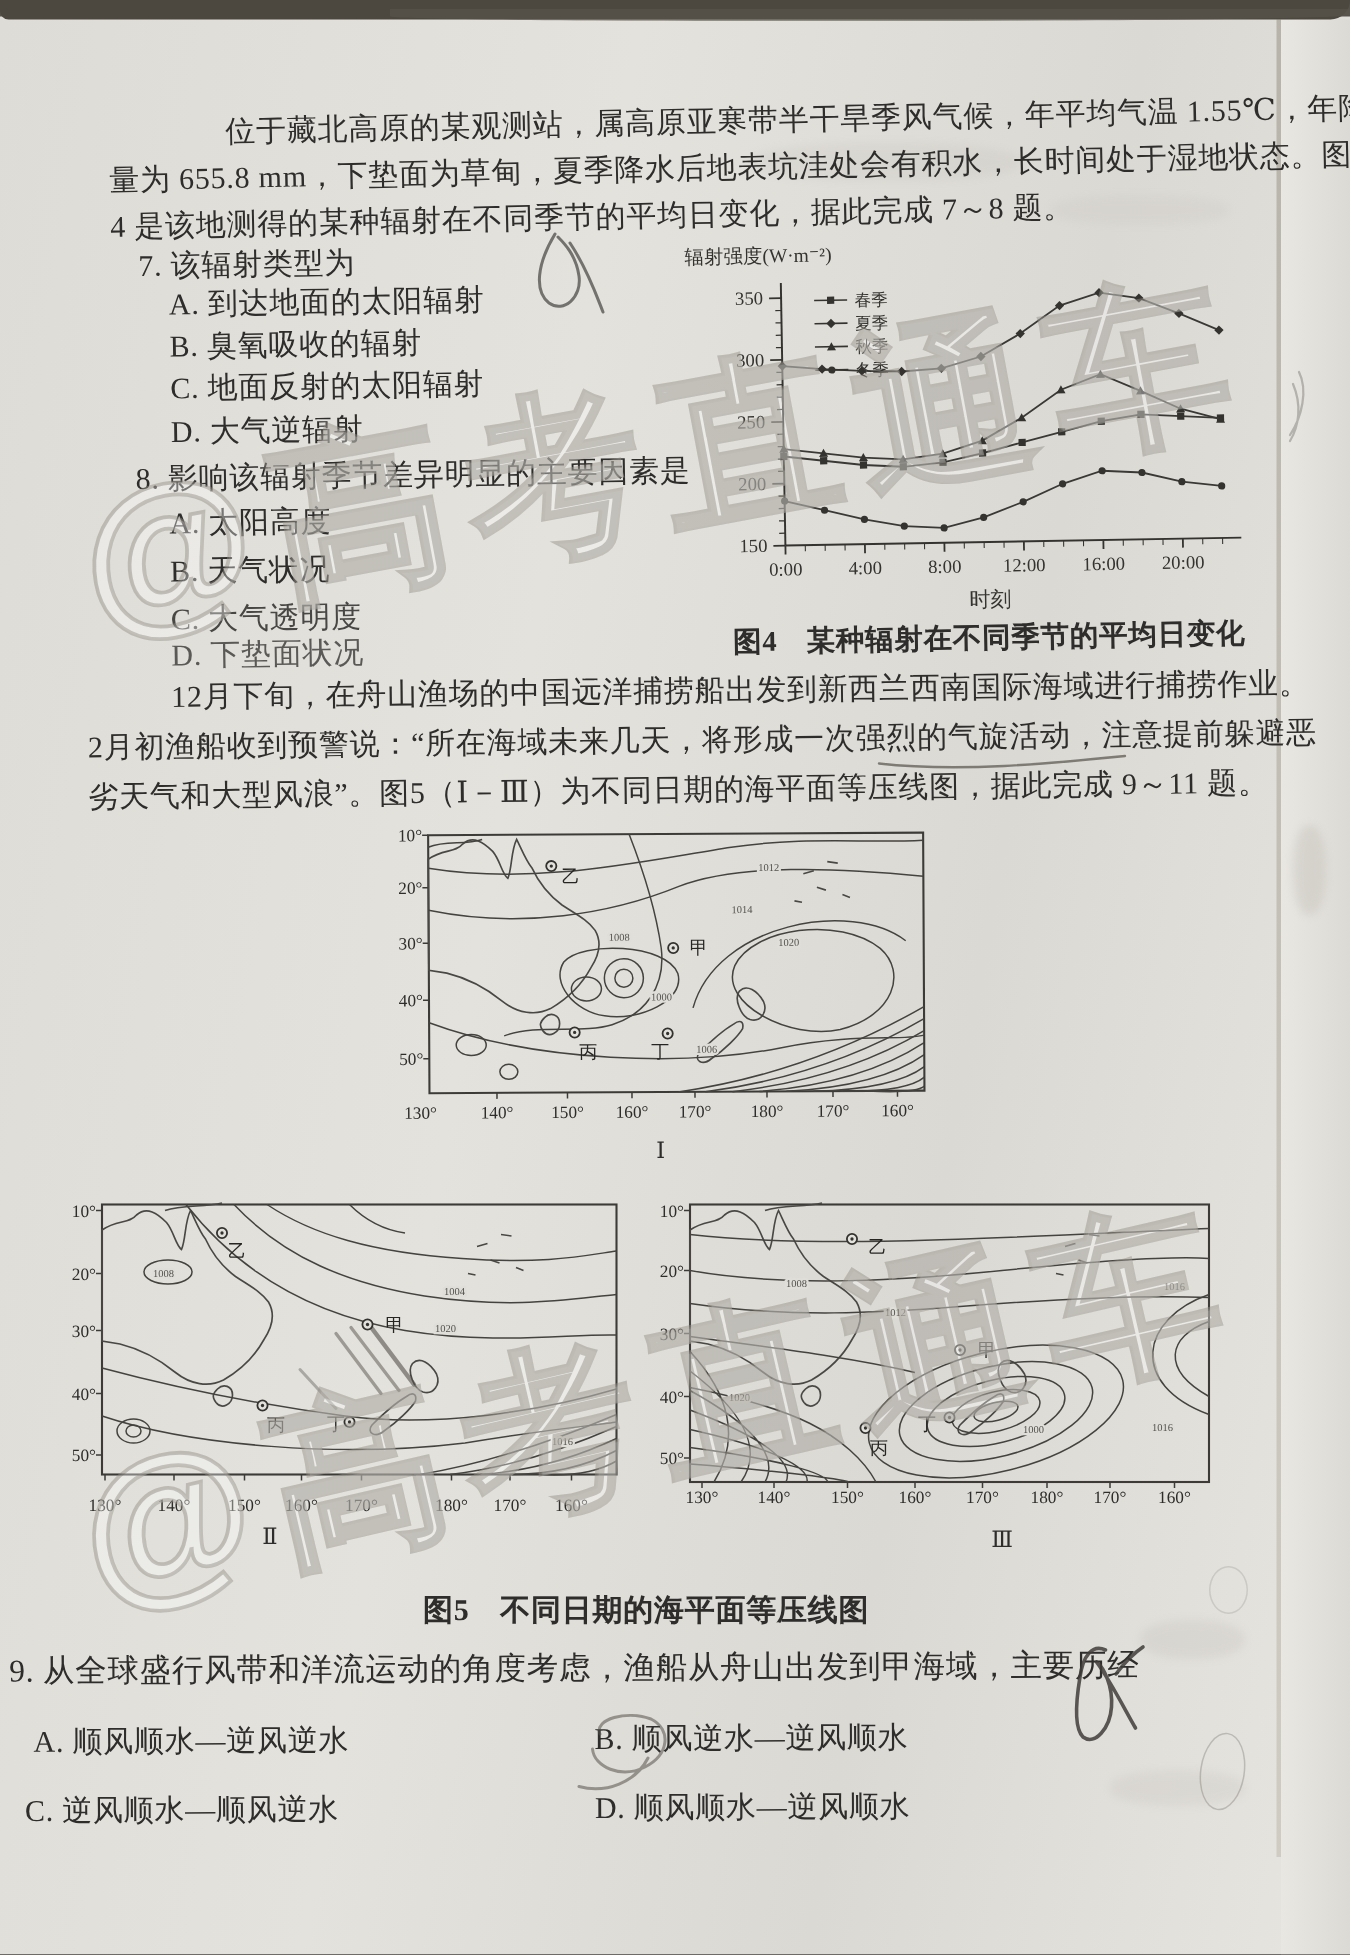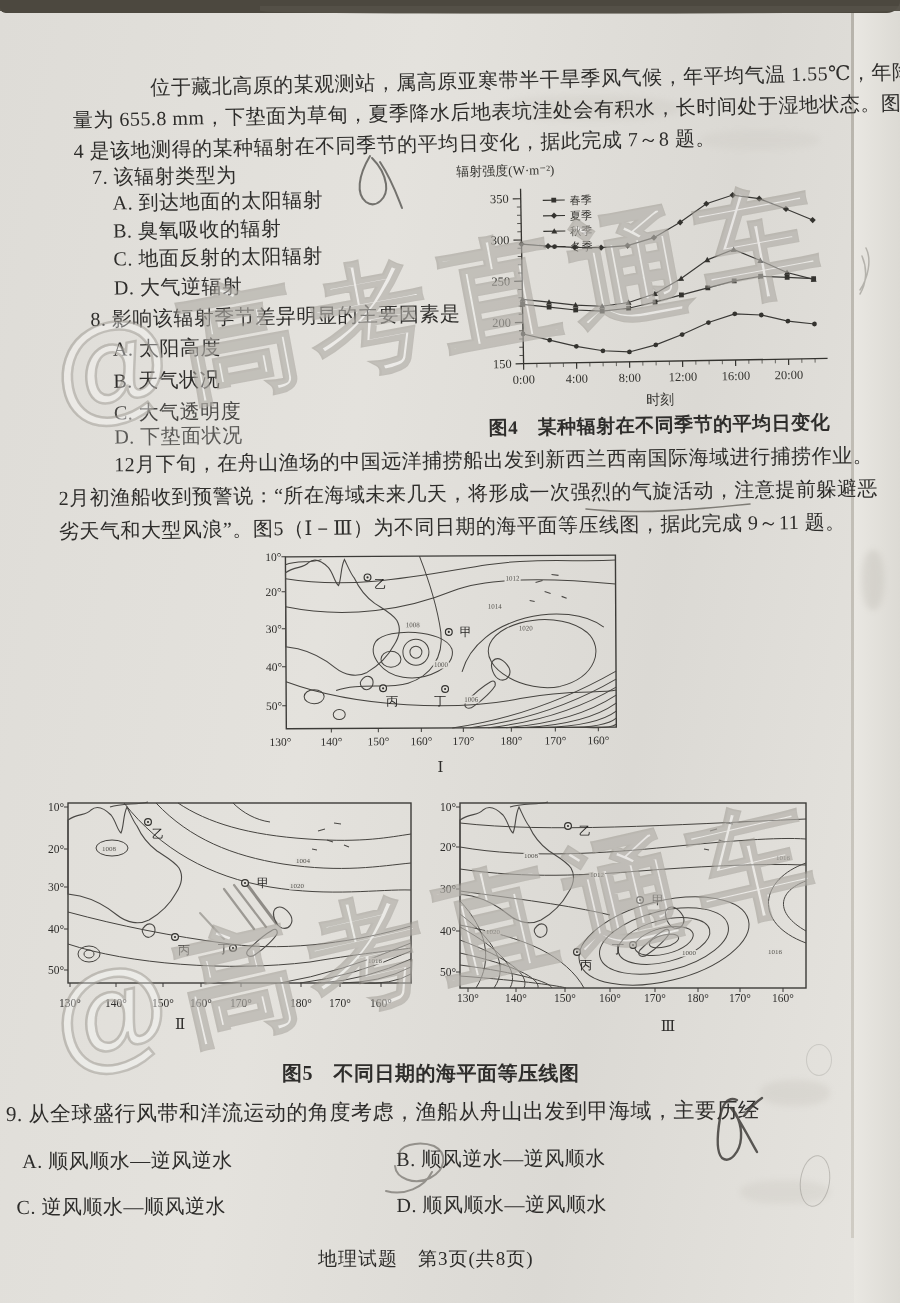--- a/index.html
+++ b/index.html
@@ -427,21 +427,20 @@
   <div class="t cap" style="left:282px;top:1060px;font-size:20px;">图5　不同日期的海平面等压线图</div>
 
   <div class="blk" style="left:6px;top:1100px;transform:rotate(-0.3deg);">
     <div class="t" style="left:0;top:0;font-size:21px;">9. 从全球盛行风带和洋流运动的角度考虑，渔船从舟山出发到甲海域，主要历经</div>
     <div class="t" style="left:16px;top:48px">A. 顺风顺水—逆风逆水</div>
     <div class="t" style="left:390px;top:48px">B. 顺风逆水—逆风顺水</div>
     <div class="t" style="left:10px;top:94px">C. 逆风顺水—顺风逆水</div>
     <div class="t" style="left:390px;top:94px">D. 顺风顺水—逆风顺水</div>
   </div>
 
-  <div class="t" style="left:318px;top:1246px;font-size:19px;letter-spacing:1px;">地理试题　第3页(共8页)</div>
 
   <div class="wm" style="left:55px;top:298px;transform:rotate(-10.5deg);">@高考直通车</div>
   <div class="wm" style="left:55px;top:948px;transform:rotate(-13deg);">@高考直通车</div>
 
   <svg class="hand" width="900" height="1303" viewBox="0 0 900 1303">
     <path d="M370,156 C358,176 356,194 366,202 C376,209 388,198 386,184 C384,170 376,162 372,158 M380,162 C392,180 398,198 402,208" stroke="#4e4c48" stroke-width="2" opacity=".75"></path>
     <path d="M586,509 C640,515 700,509 750,504" stroke="#55524c" stroke-width="1.6" opacity=".7"></path>
     <path d="M737,1100 C728,1096 722,1104 720,1118 C717,1136 716,1152 722,1158 C730,1164 740,1152 741,1138 C742,1124 736,1112 731,1108 M731,1108 C740,1120 750,1140 757,1152 M744,1116 C750,1108 756,1102 762,1098" stroke="#3f3d3a" stroke-width="2.4" opacity=".85"></path>
     <path d="M400,1156 C396,1146 418,1140 434,1146 C448,1153 446,1170 430,1178 C414,1186 396,1178 395,1166 M432,1172 C424,1188 404,1196 386,1191" stroke="#55524c" stroke-width="2" opacity=".55"></path>
     <path d="M866,248 C872,260 868,278 860,290 M862,256 C868,270 866,284 860,294" stroke="#6a675f" stroke-width="1.5" opacity=".4"></path>

